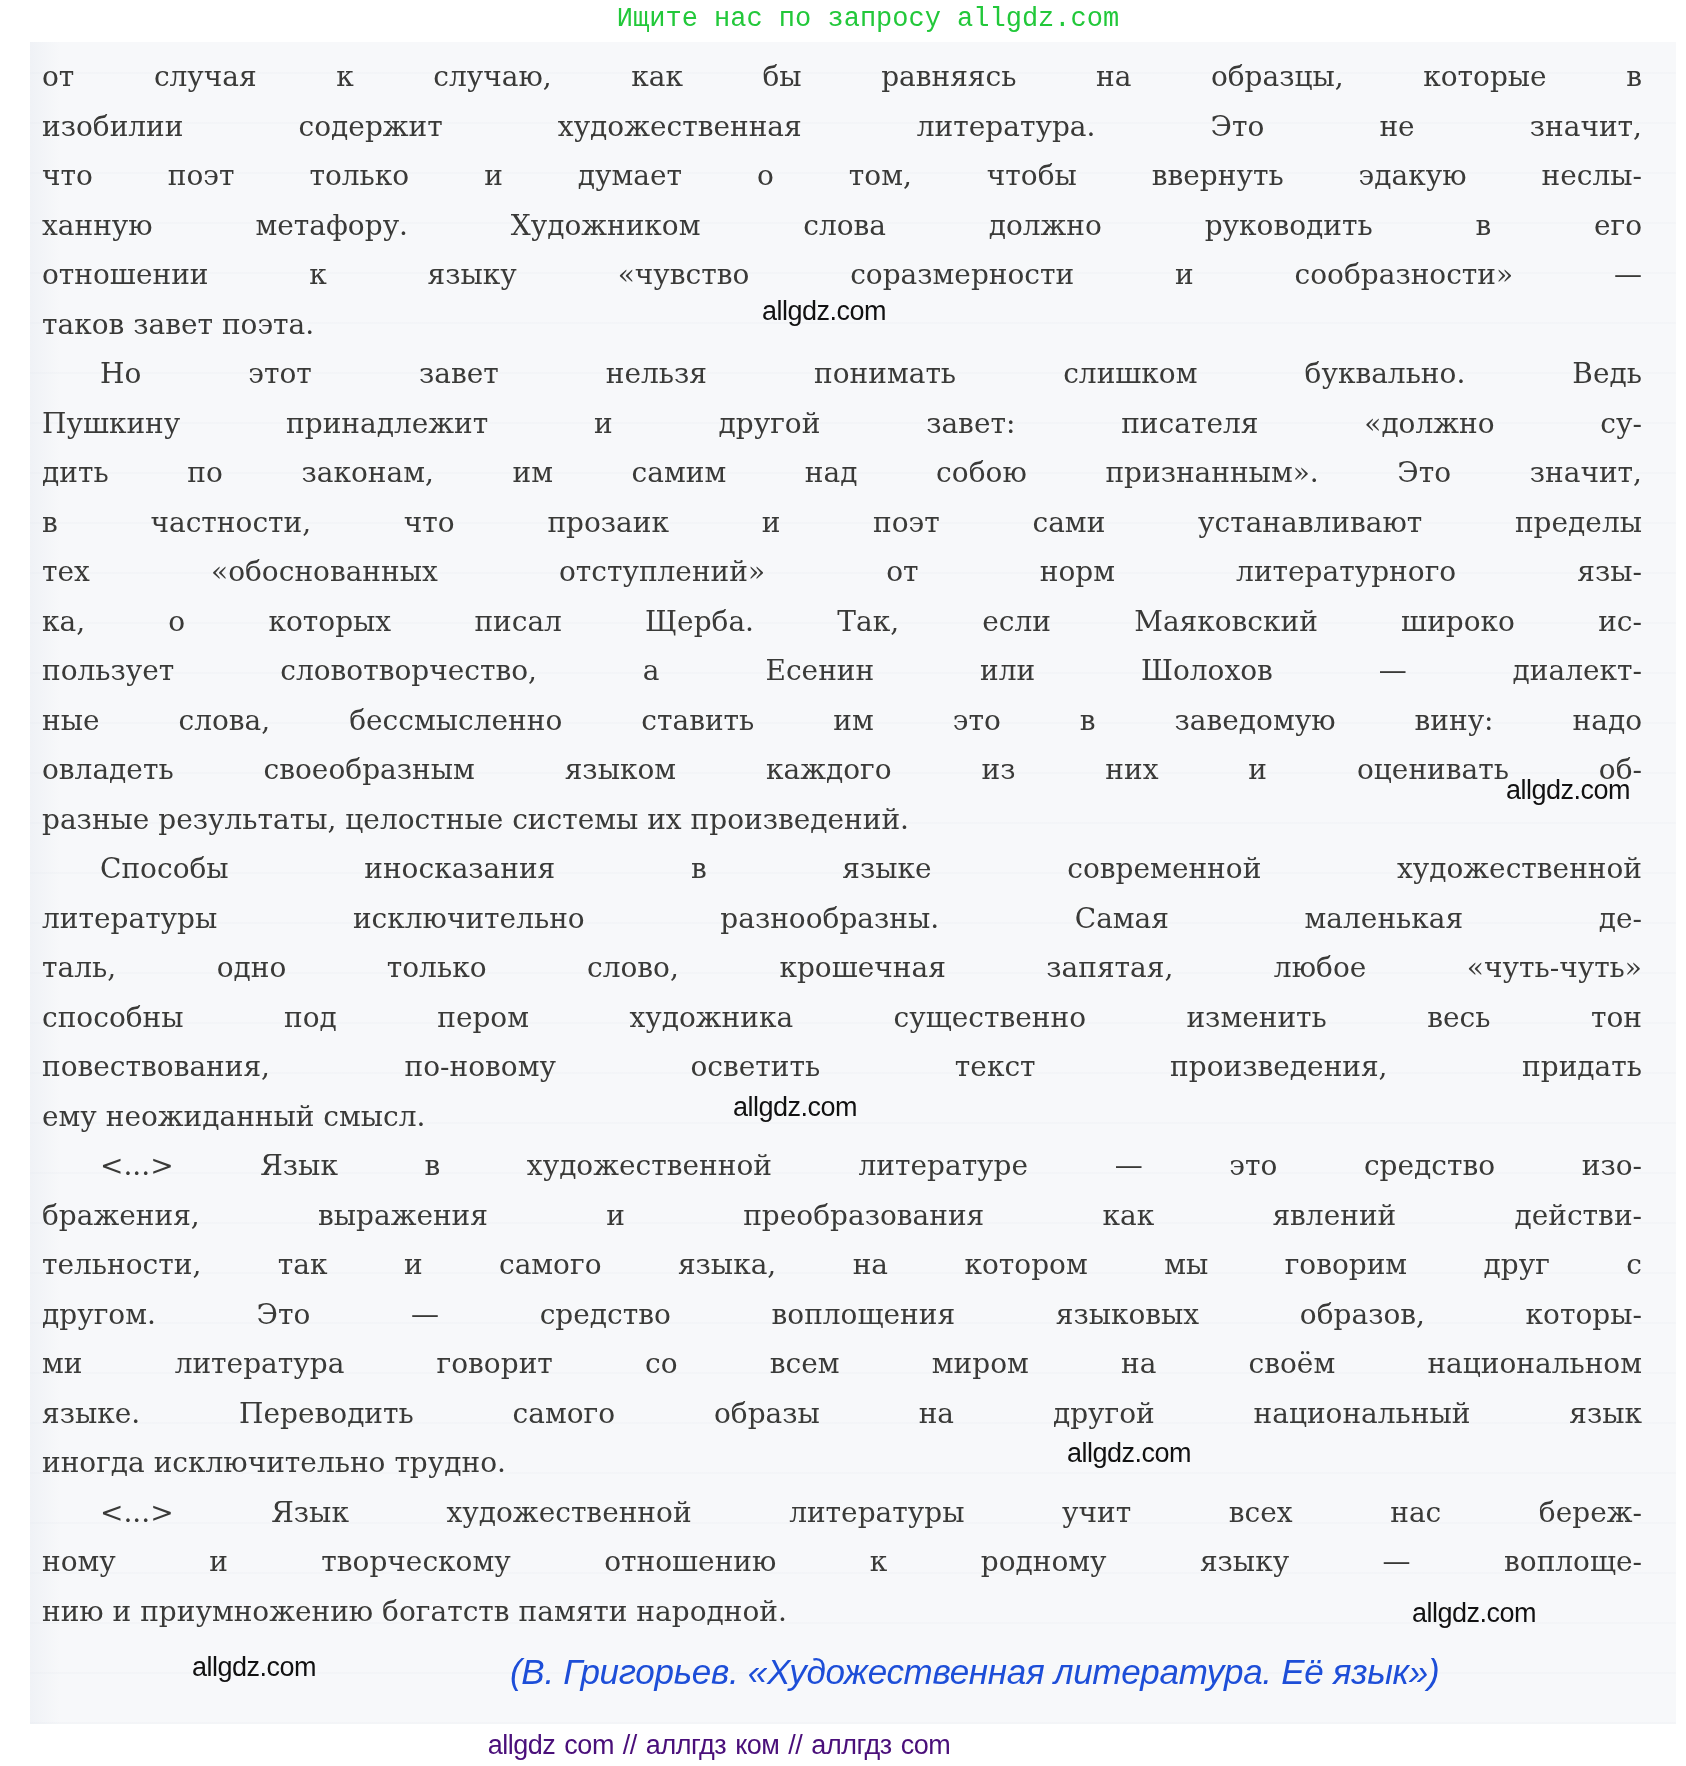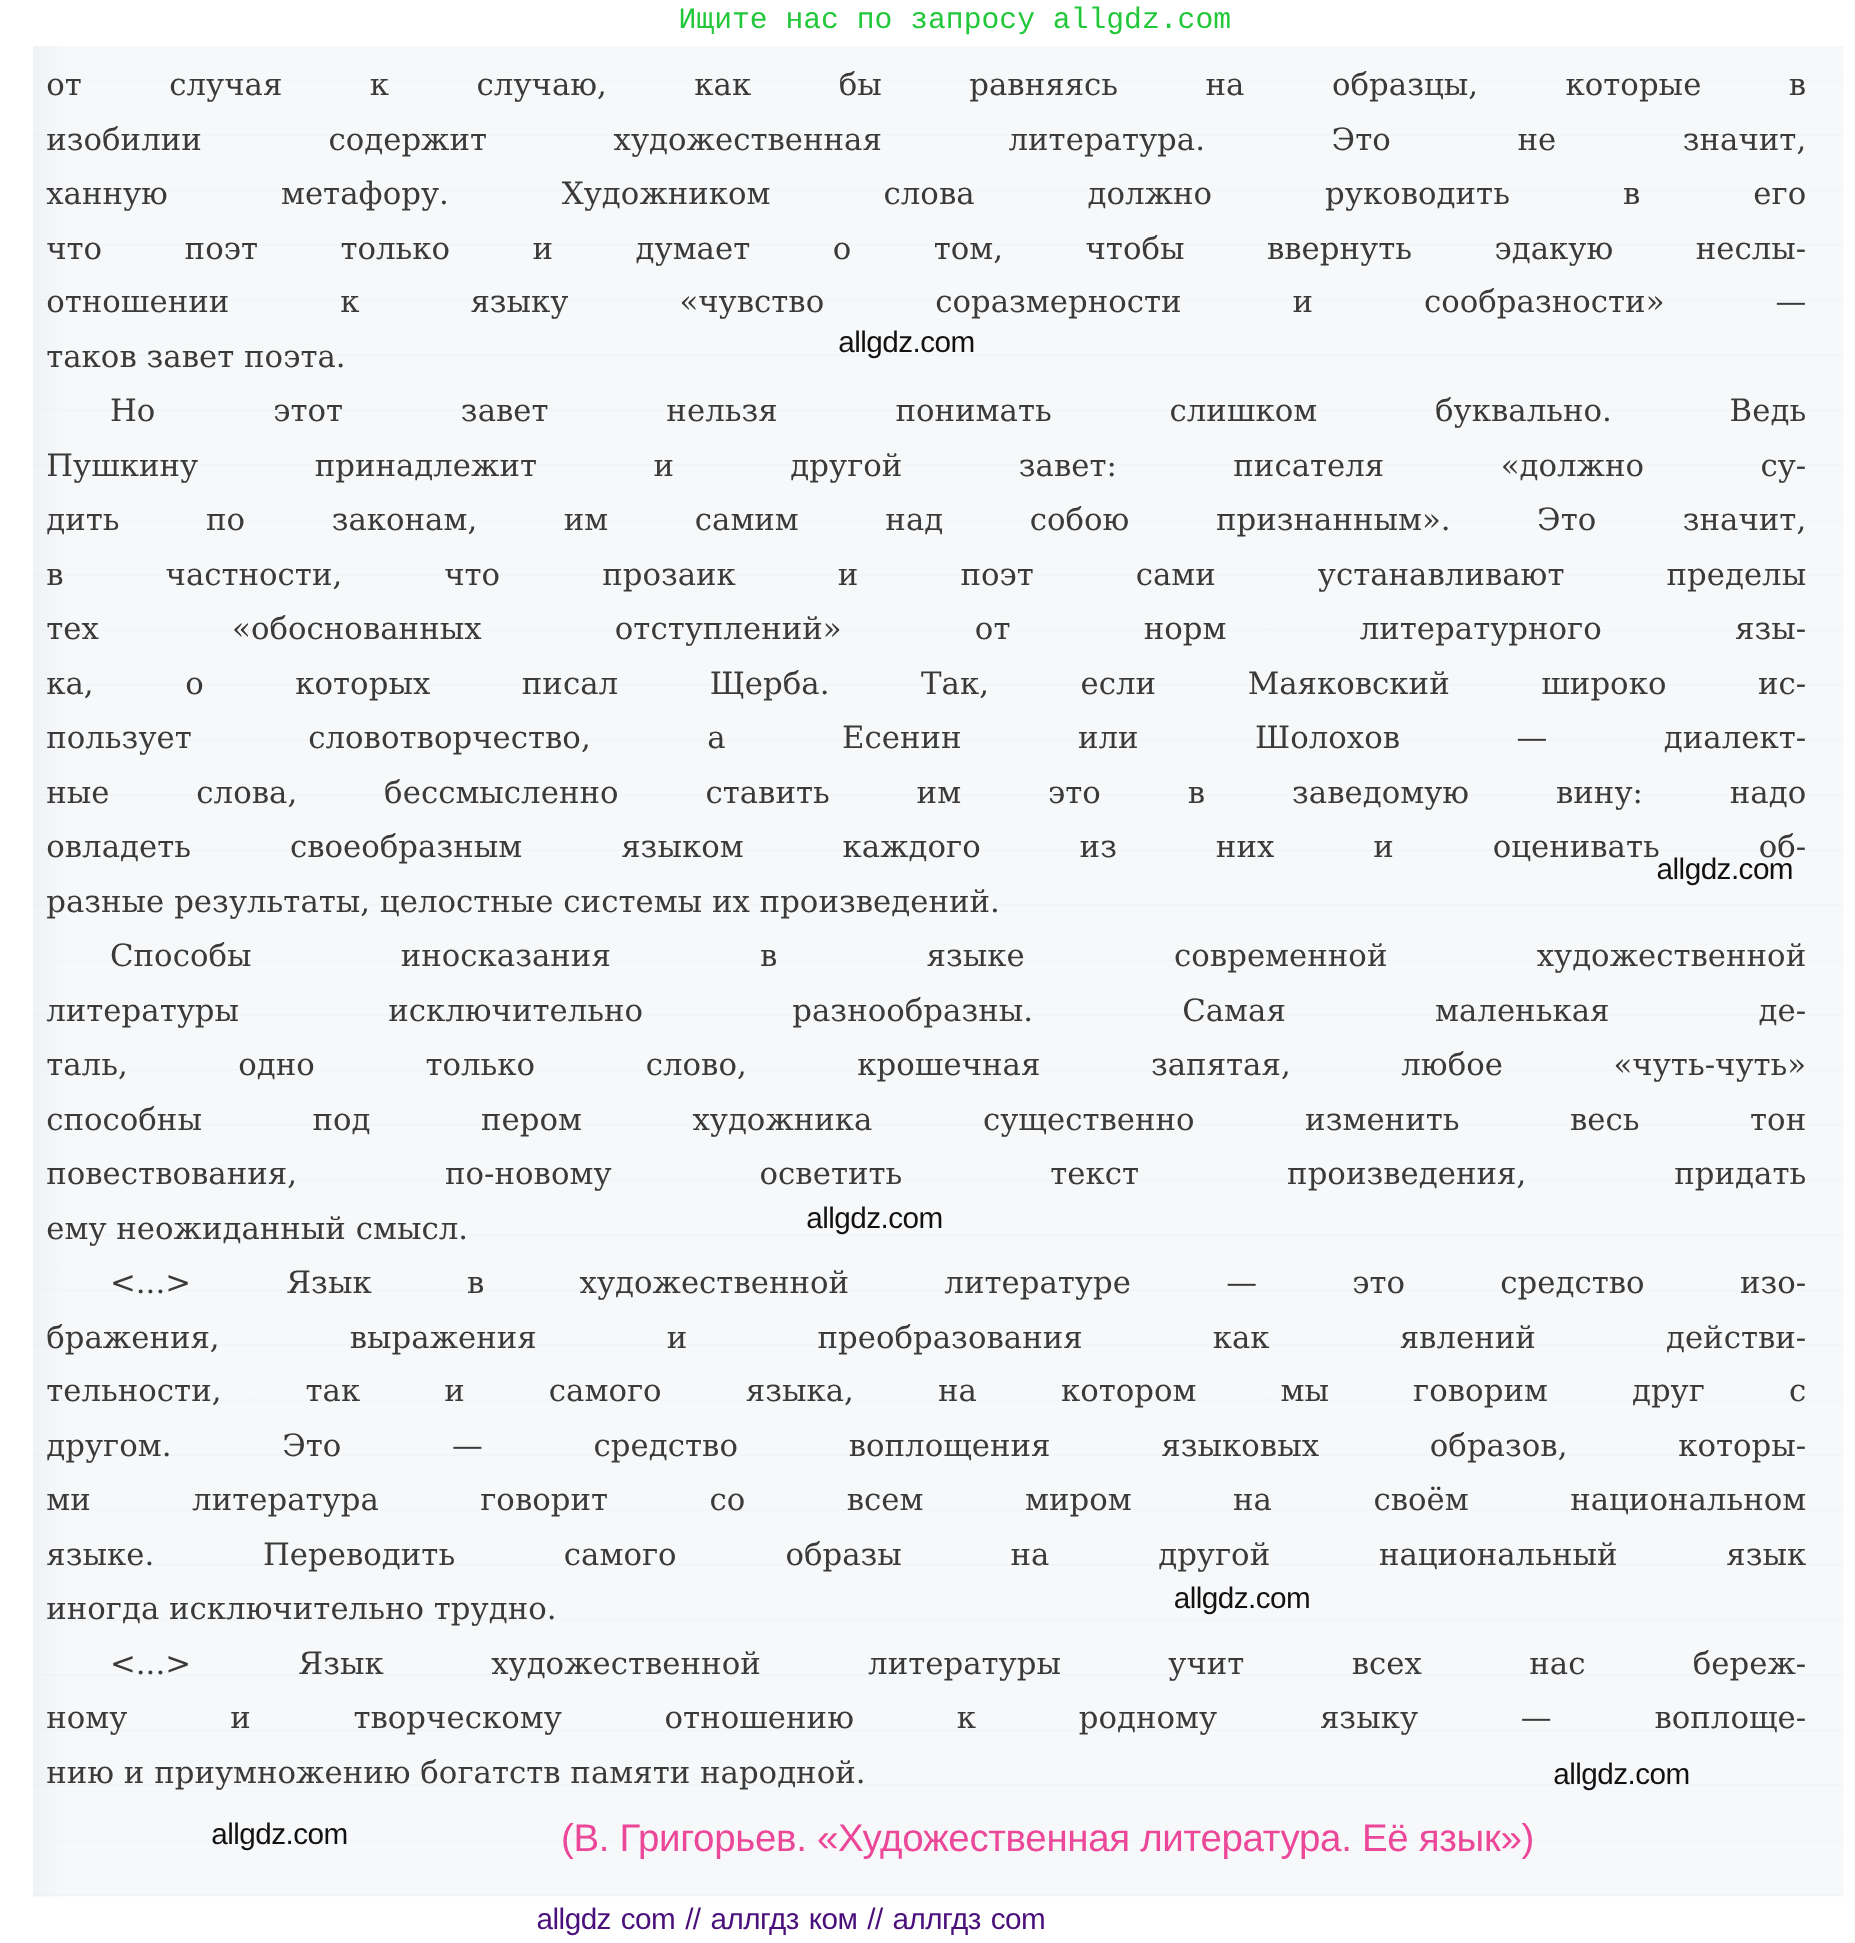--- a/index.html
+++ b/index.html
@@ -62,23 +62,24 @@
     }
     .line.indent {
       padding-left: 58px;
     }
     .citation {
       position: absolute;
       left: 510px;
       top: 1652px;
       font-family: "Liberation Sans", sans-serif;
       font-size: 35px;
-      color: #ec4899;
+      color: #1d4ed8;
       letter-spacing: -0.3px;
       white-space: nowrap;
+      font-style: italic;
     }
     .wm {
       position: absolute;
       font-family: "Liberation Sans", sans-serif;
       font-size: 27px;
       color: #111111;
       white-space: nowrap;
       letter-spacing: -0.5px;
     }
     .bottom-banner {
@@ -100,22 +101,22 @@
 <body>
 
 <div class="top-banner">Ищите нас по запросу allgdz.com</div>
 
 <div class="page-scan"></div>
 
 <div class="text-body" id="text-body">
     <div>
       <span class="line">от случая к случаю, как бы равняясь на образцы, которые в</span>
       <span class="line">изобилии содержит художественная литература. Это не значит,</span>
+      <span class="line">что поэт только и думает о том, чтобы ввернуть эдакую неслы-</span>
       <span class="line">ханную метафору. Художником слова должно руководить в его</span>
-      <span class="line">что поэт только и думает о том, чтобы ввернуть эдакую неслы-</span>
       <span class="line">отношении к языку «чувство соразмерности и сообразности» —</span>
       <span class="line last">таков завет поэта.</span>
     </div>
     <div>
       <span class="line indent">Но этот завет нельзя понимать слишком буквально. Ведь</span>
       <span class="line">Пушкину принадлежит и другой завет: писателя «должно су-</span>
       <span class="line">дить по законам, им самим над собою признанным». Это значит,</span>
       <span class="line">в частности, что прозаик и поэт сами устанавливают пределы</span>
       <span class="line">тех «обоснованных отступлений» от норм литературного язы-</span>
       <span class="line">ка, о которых писал Щерба. Так, если Маяковский широко ис-</span>

